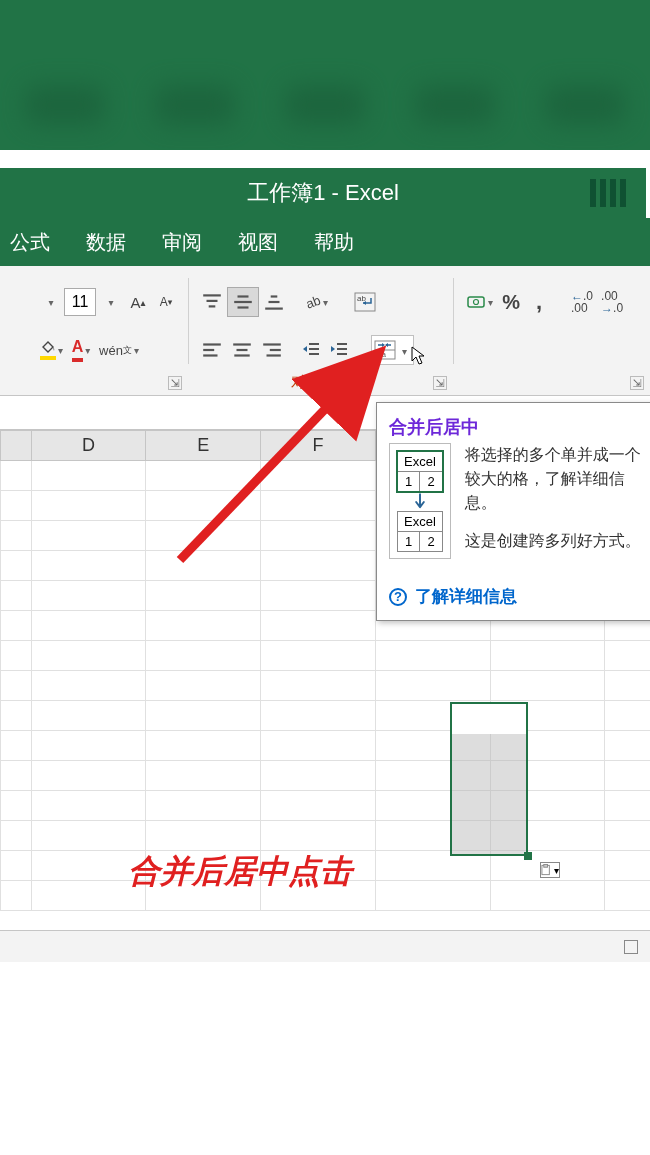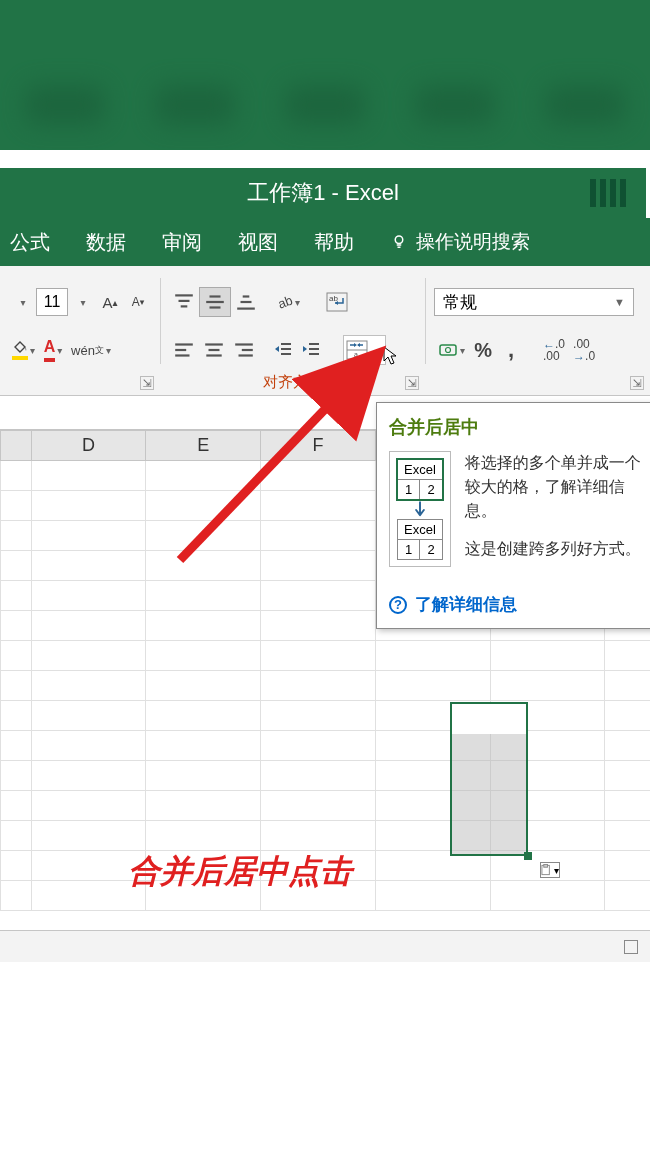--- a/index.html
+++ b/index.html
@@ -38,21 +38,21 @@
   table.grid { border-collapse: collapse; width: 720px; table-layout:fixed;}
   table.grid th { background:#e6e6e6; border:1px solid #c5c5c5; height:30px; font-weight:400; font-size:18px; color:#333;}
   table.grid td { border:1px solid #e0e0e0; height:30px; }
   .col-first { width: 30px; }
   .col { width: 112px; }
   .selection { position:absolute; border:2px solid #217346; background:rgba(180,180,180,0.45); }
   .sel-handle { position:absolute; width:8px; height:8px; background:#217346; }
   .paste-opt { position:absolute; width:20px; height:16px; border:1px solid #888; background:#fff; font-size:10px; display:flex; align-items:center; justify-content:center;}
 
   .tooltip { position:absolute; top: 402px; left: 376px; right:0; background:#fff; border:1px solid #8a8a8a; box-shadow: 2px 2px 6px rgba(0,0,0,0.25); padding: 12px 8px 12px 12px; width: 280px; }
-  .tooltip-title { font-weight:700; font-size:18px; margin-bottom:12px; color:#4d7c0f;}
+  .tooltip-title { font-weight:700; font-size:18px; margin-bottom:4px; color:#6d28d9;}
   .tooltip-body { display:flex; gap:14px; }
   .tooltip-illus { border:1px solid #bbb; background:#fff; width:110px; height:116px; display:flex; flex-direction:column; align-items:center; justify-content:space-around; padding:6px; position:relative;}
   .illus-tbl { border-collapse:collapse; font-size:13px; }
   .illus-tbl td { border:1px solid #888; padding:2px 6px; text-align:center;}
   .tooltip-text { font-size:16px; color:#333; line-height:1.5; }
   .tooltip-text p { margin-bottom:14px; }
   .tooltip-link { color:#0066cc; font-size:17px; font-weight:700; display:flex; align-items:center; gap:8px; margin-top:18px; cursor:pointer;}
   .tooltip-link .q { width:18px; height:18px; border:2px solid #0066cc; border-radius:50%; display:flex; align-items:center; justify-content:center; font-size:13px; font-weight:700;}
 
   .red-arrow { position:absolute; pointer-events:none; }
@@ -94,33 +94,26 @@
       <span></span>
     </div>
 </div>
 
 <div class="tabs" style="position:absolute; top:218px; left:0; right:0;">
   <span class="tab">公式</span>
   <span class="tab">数据</span>
   <span class="tab">审阅</span>
   <span class="tab">视图</span>
   <span class="tab">帮助</span>
-  <span class="search-prompt">
-    <svg class="bulb" viewBox="0 0 24 24" fill="none" stroke="#fff" stroke-width="2">
-        <circle cx="12" cy="9" r="5"></circle>
-        <path d="M9 16h6M10 19h4"></path>
-      </svg>
-    <span>操作说明搜索</span>
-  </span>
 </div>
 
 <div class="ribbon" style="position:absolute; top:266px; left:0; right:0;">
   <div style="display:flex; height:100%;">
 
-    <div class="grp-wrap" style="width:160px;">
+    <div class="grp-wrap" style="width:160px;margin-left:28px;">
       <div class="rows">
         <div class="ribbon-row">
           <span class="btn dd-caret" style="width:10px;"></span>
           <span class="font-size-box">
               <span>11</span>
             </span>
           <span class="btn dd-caret" style="width:8px;"></span>
           <span class="btn" style="font-size:15px;">A<sup style="font-size:10px;">▴</sup></span>
           <span class="btn" style="font-size:12px;">A<sup style="font-size:9px;">▾</sup></span>
         </div>
@@ -240,26 +233,20 @@
         </div>
       </div>
       <div class="group-label">对齐方式</div>
       <span class="launcher">⇲</span>
     </div>
 
     <div class="sep"></div>
 
     <div class="grp-wrap" style="flex:1;">
       <div class="rows">
-        <div class="ribbon-row">
-          <div class="num-format-box">
-            <span>常规</span>
-            <span style="font-size:11px;color:#666;">▼</span>
-          </div>
-        </div>
         <div class="ribbon-row">
           <span class="btn dd-caret">
               <svg width="20" height="18" viewBox="0 0 20 18">
                 <rect x="2" y="4" width="16" height="10" rx="2" fill="none" stroke="#2a8a4a" stroke-width="1.5"></rect>
                 <circle cx="10" cy="9" r="2.5" fill="none" stroke="#2a8a4a" stroke-width="1.2"></circle>
               </svg>
             </span>
           <span class="btn" style="font-size:20px;font-weight:700;">%</span>
           <span class="btn" style="font-size:22px;font-weight:700;">,</span>
           <span style="width:14px;"></span>

